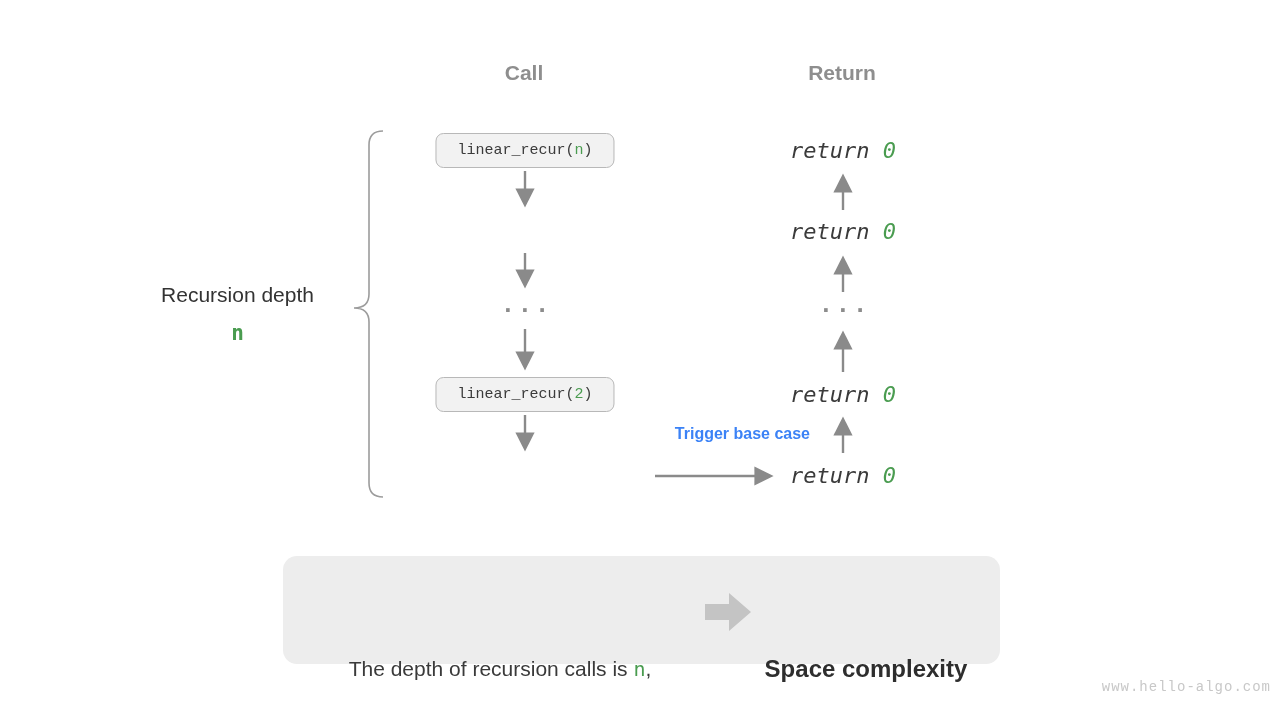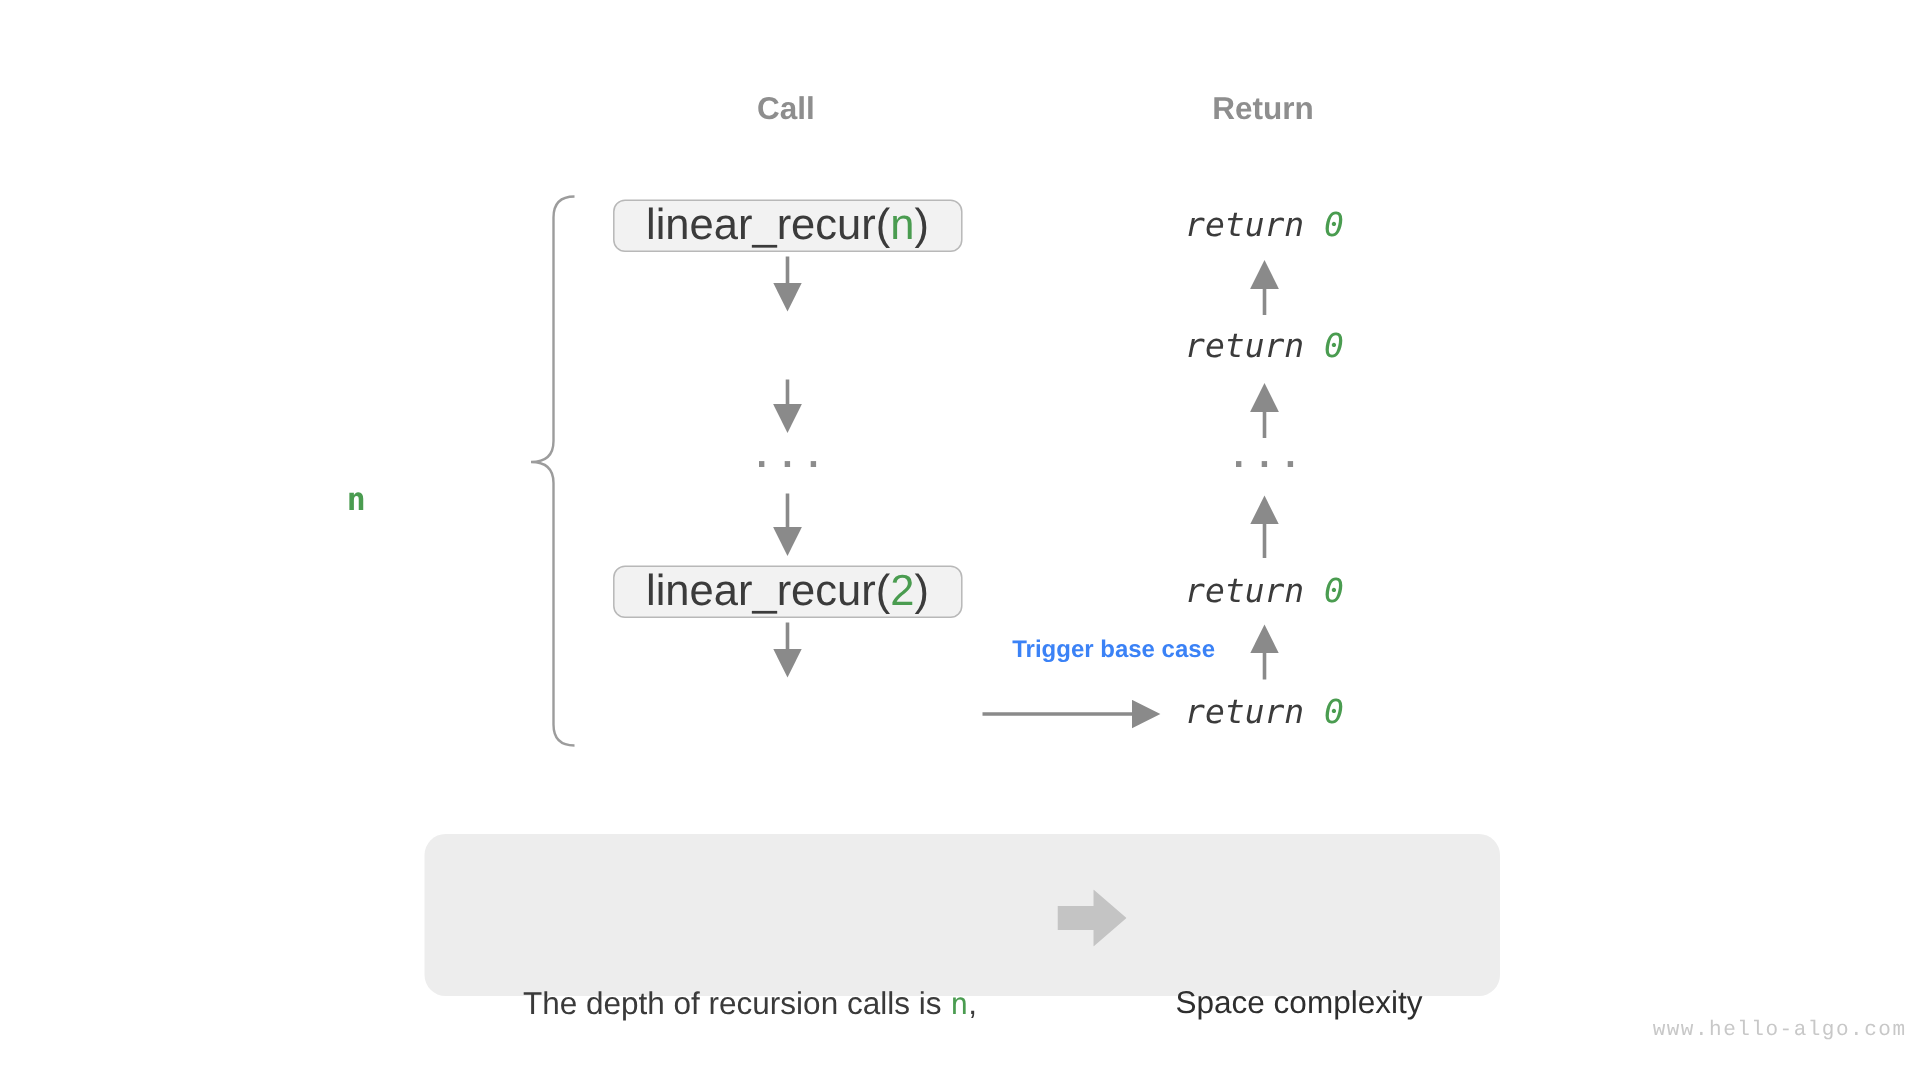--- a/index.html
+++ b/index.html
@@ -12,21 +12,21 @@
   .green{color:#4a9c50;}
   .hdr{
     position:absolute;width:200px;text-align:center;top:61px;
     font-size:21px;font-weight:bold;color:#8e8e8e;
   }
   .call-hdr{left:424px;}
   .return-hdr{left:742px;}
   .code-box{
     position:absolute;left:525px;transform:translateX(-50%);
     background:#f2f2f2;border:1.5px solid #b8b8b8;border-radius:8px;
-    font-family:Liberation Sans, sans-serif;font-size:29px;color:#3b3b3b;
+    font-family:Liberation Mono, monospace;font-size:15px;color:#3b3b3b;
     line-height:33px;height:33px;padding:0 21px;white-space:pre;
   }
   .b1{top:133px;} .b2{top:215px;} .b3{top:377px;} .b4{top:459px;}
   .ret{
     position:absolute;left:843px;transform:translateX(-50%);
     font-family:"DejaVu Sans Mono",monospace;font-size:22px;color:#3b3b3b;
     line-height:26px;white-space:pre;font-style:italic;
   }
   .r1{top:138px;} .r2{top:219px;} .r3{top:382px;} .r4{top:463px;}
   .dots{
@@ -54,21 +54,21 @@
   }
   .panel-left{
     position:absolute;left:22px;top:18px;width:390px;text-align:center;
     font-size:21px;color:#3a3a3a;line-height:38px;white-space:pre;
   }
   .panel-left .code{font-size:20px;}
   .panel-right{
     position:absolute;left:473px;top:18px;width:220px;text-align:center;
     line-height:38px;white-space:pre;
   }
-  .sc-title{font-size:21px;font-weight:normal;color:#2e2e2e;}
+  .sc-title{font-size:24px;font-weight:bold;color:#2e2e2e;}
   .block-arrow{position:absolute;left:422px;top:37px;}
   .watermark{
     position:absolute;right:45px;top:679px;
     font-family:Liberation Mono, monospace;font-size:14px;color:#c8c8c8;letter-spacing:1px;
   }
 </style>
 </head>
 <body>
 
 <div class="canvas">
@@ -102,20 +102,21 @@
   <div class="dots dots-left">...</div>
   <div class="dots dots-right">...</div>
 
   <div class="ret r1"><span>return </span><span class="green">0</span></div>
   <div class="ret r2"><span>return </span><span class="green">0</span></div>
   <div class="ret r3"><span>return </span><span class="green">0</span></div>
   <div class="ret r4"><span>return </span><span class="green">0</span></div>
 
   <div class="trigger-label">Trigger base case</div>
 
+  <div class="depth-label">Recursion depth</div>
   <div class="depth-value">n</div>
 
   <div class="panel">
     <div class="panel-left">
       <div><span>The depth of recursion calls is </span><span class="code green">n</span><span>,</span></div>
       
     </div>
     <svg class="block-arrow" width="46" height="38" viewBox="0 0 46 38">
       <polygon points="0,11 24,11 24,0 46,19 24,38 24,27 0,27" fill="#c4c4c4"></polygon>
     </svg>

